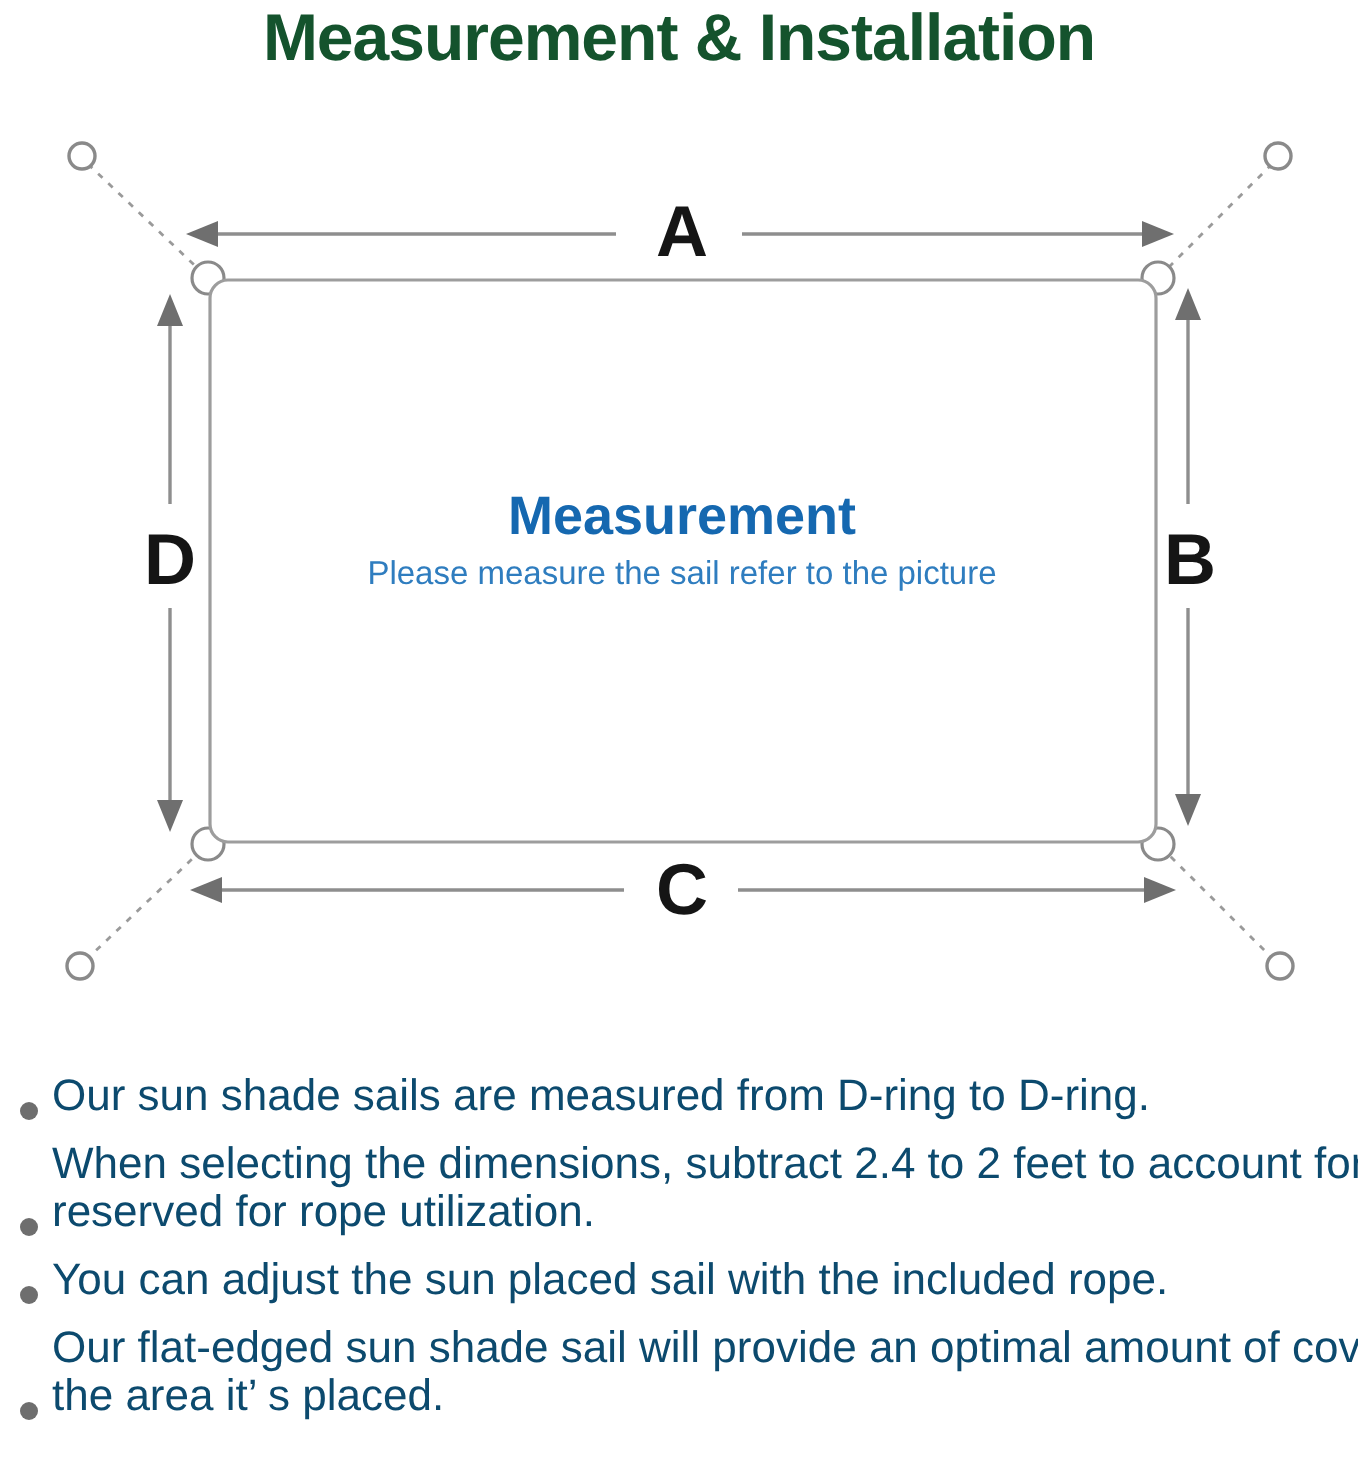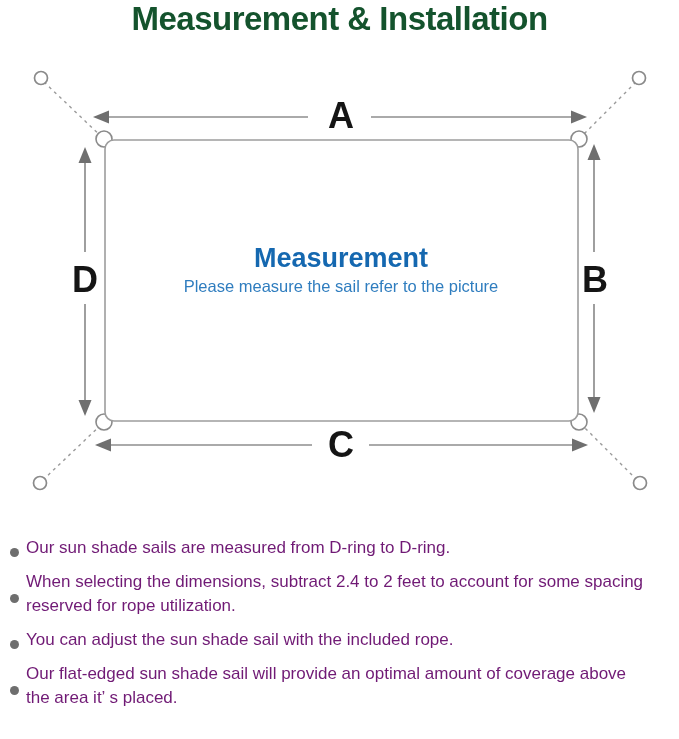--- a/index.html
+++ b/index.html
@@ -29,23 +29,23 @@
   }
   svg text.center-sub{
     font-family:"Liberation Sans", sans-serif;font-size:16.5px;
     fill:#2f7dbf;text-anchor:middle;
   }
   .notes{
     position:absolute;top:536px;left:10px;width:665px;
     list-style:none;margin:0;padding:0;
   }
   .notes li{
-    display:flex;align-items:center;
+    display:flex;align-items:flex-end;
     margin:0 0 10px 0;
-    color:#701a75;font-size:17px;line-height:24px;
+    color:#0c4a6e;font-size:22px;line-height:24px;
   }
   .notes .dot{
     flex:0 0 auto;width:9px;height:9px;border-radius:50%;
     background:#6e6e6e;margin:8px 7px 0 0;
   }
   .notes .note-text{white-space:pre;}
 </style>
 </head>
 <body>
 
@@ -119,20 +119,20 @@
     <span class="dot"></span>
     <span class="note-text">Our sun shade sails are measured from D-ring to D-ring.</span>
   </li>
   <li>
     <span class="dot"></span>
     <span class="note-text">When selecting the dimensions, subtract 2.4 to 2 feet to account for some spacing
 reserved for rope utilization.</span>
   </li>
   <li>
     <span class="dot"></span>
-    <span class="note-text">You can adjust the sun shade sail with the included rope.</span>
+    <span class="note-text">You can adjust the sun placed sail with the included rope.</span>
   </li>
   <li>
     <span class="dot"></span>
     <span class="note-text">Our flat-edged sun shade sail will provide an optimal amount of coverage above
 the area it’ s placed.</span>
   </li>
 </ul>
 
 </body></html>

